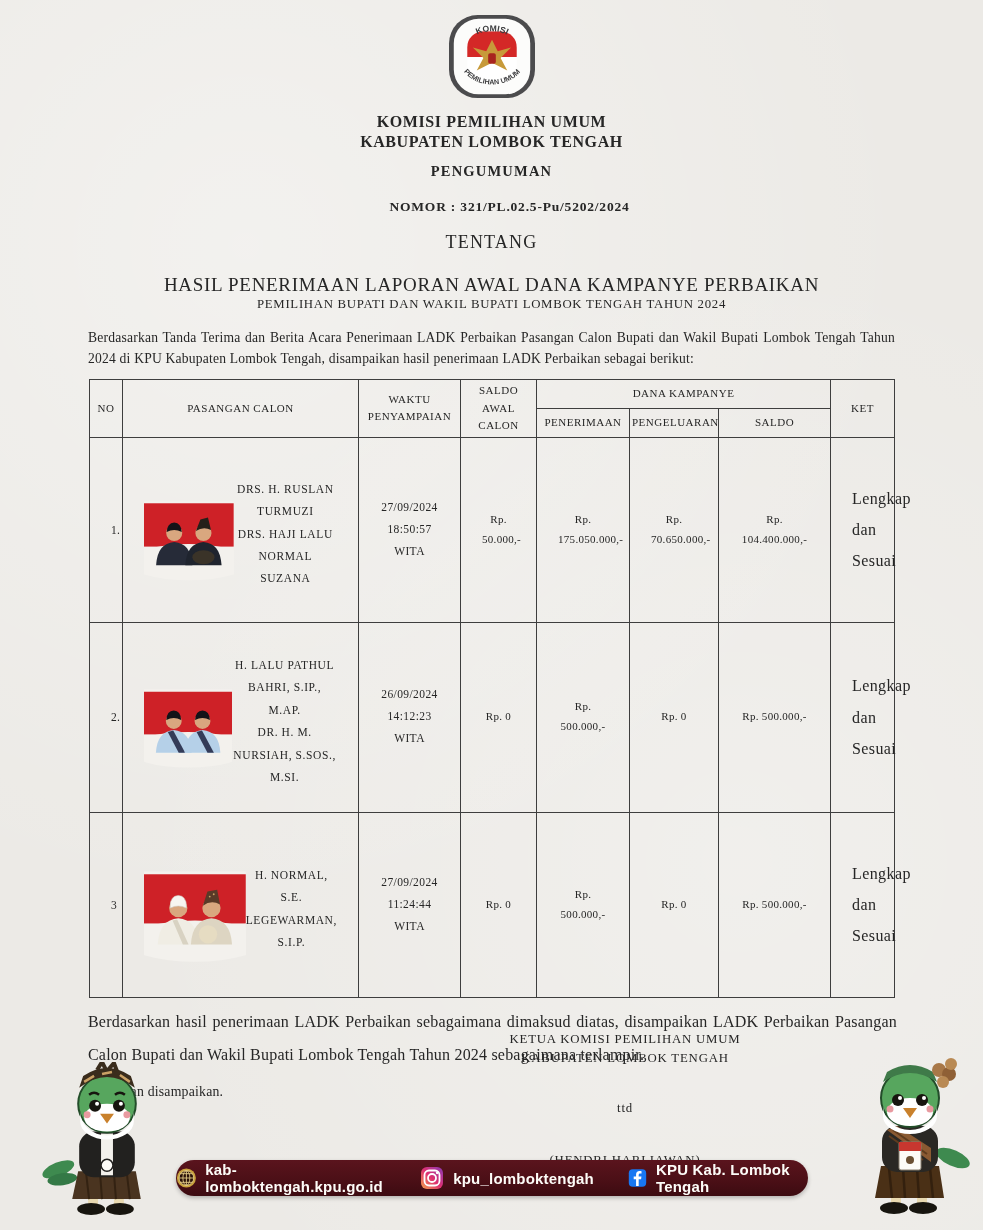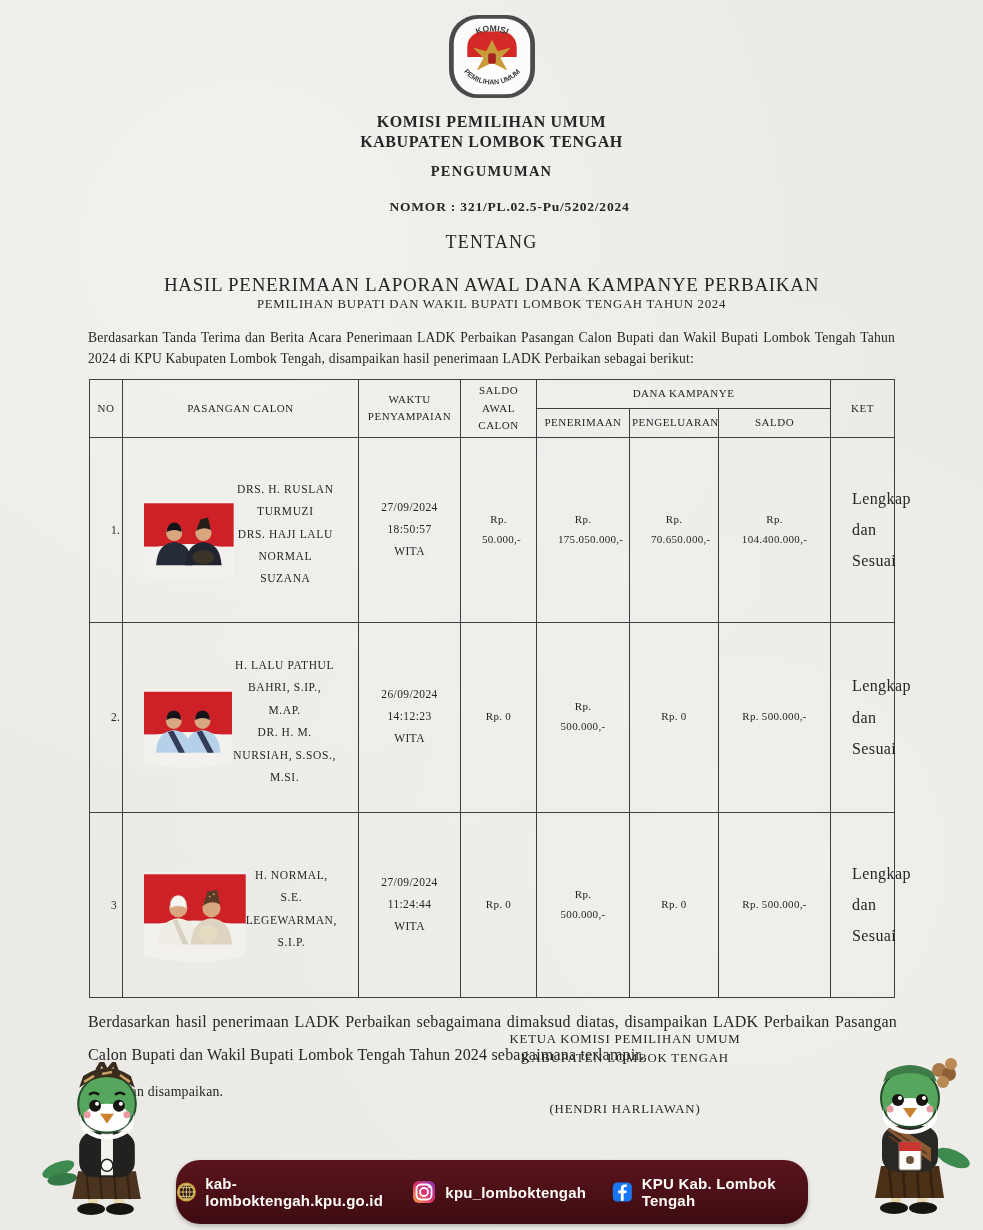--- a/index.html
+++ b/index.html
@@ -60,24 +60,24 @@
     text-align:center;font-size:12.8px;letter-spacing:.8px;line-height:1.45;
   }
   .signature .ttd{margin-top:32px;}
   .signature .sig-name{margin-top:33px;}
   
   .mascot-left{position:absolute;left:40px;top:1062px;width:134px;height:154px;}
   .mascot-right{position:absolute;left:843px;top:1058px;width:132px;height:158px;}
   
   .footer-bar{
     position:absolute;left:50%;transform:translateX(-50%);
-    top:1160px;width:632px;height:64px;border-radius:24px;
+    top:1160px;width:632px;height:36px;border-radius:24px;
     background:linear-gradient(180deg,#5a141d 0%,#4a0f16 60%,#3c0b11 100%);
     box-shadow:0 2px 4px rgba(0,0,0,.25);
-    display:flex;align-items:center;justify-content:center;gap:26px;
+    display:flex;align-items:center;justify-content:center;gap:34px;
     font-family:"Liberation Sans", sans-serif;
   }
   .footer-item{display:flex;align-items:center;gap:9px;color:#fdfcf8;font-size:15px;font-weight:bold;letter-spacing:.2px;}
   .soc-icon{width:24px;height:24px;display:block;}
 </style>
 </head>
 <body>
 
 <div class="page">
 
@@ -255,20 +255,21 @@
       </tr>
     </tbody>
   </table>
 
   <p class="closing">Berdasarkan hasil penerimaan LADK Perbaikan sebagaimana dimaksud diatas, disampaikan LADK Perbaikan Pasangan Calon Bupati dan Wakil Bupati Lombok Tengah Tahun 2024 sebagaimana terlampir.</p>
   <p class="demikian">Demikian disampaikan.</p>
 
   <div class="signature">
     <div>KETUA KOMISI PEMILIHAN UMUM</div>
     <div>KABUPATEN LOMBOK TENGAH</div>
+    <div class="ttd">ttd</div>
     <div class="sig-name">(HENDRI HARLIAWAN)</div>
   </div>
 
   <svg class="mascot-left" viewBox="0 0 130 155">
     <ellipse cx="16" cy="108" rx="17" ry="7" fill="#3e8a4f" transform="rotate(-22 16 108)"></ellipse>
     <ellipse cx="20" cy="118" rx="15" ry="6" fill="#347946" transform="rotate(-8 20 118)"></ellipse>
     <rect x="46" y="136" width="10" height="12" rx="3" fill="#e8d9b0"></rect>
     <rect x="72" y="136" width="10" height="12" rx="3" fill="#e8d9b0"></rect>
     <ellipse cx="49" cy="148" rx="14" ry="6" fill="#17150f"></ellipse>
     <ellipse cx="78" cy="148" rx="14" ry="6" fill="#17150f"></ellipse>

